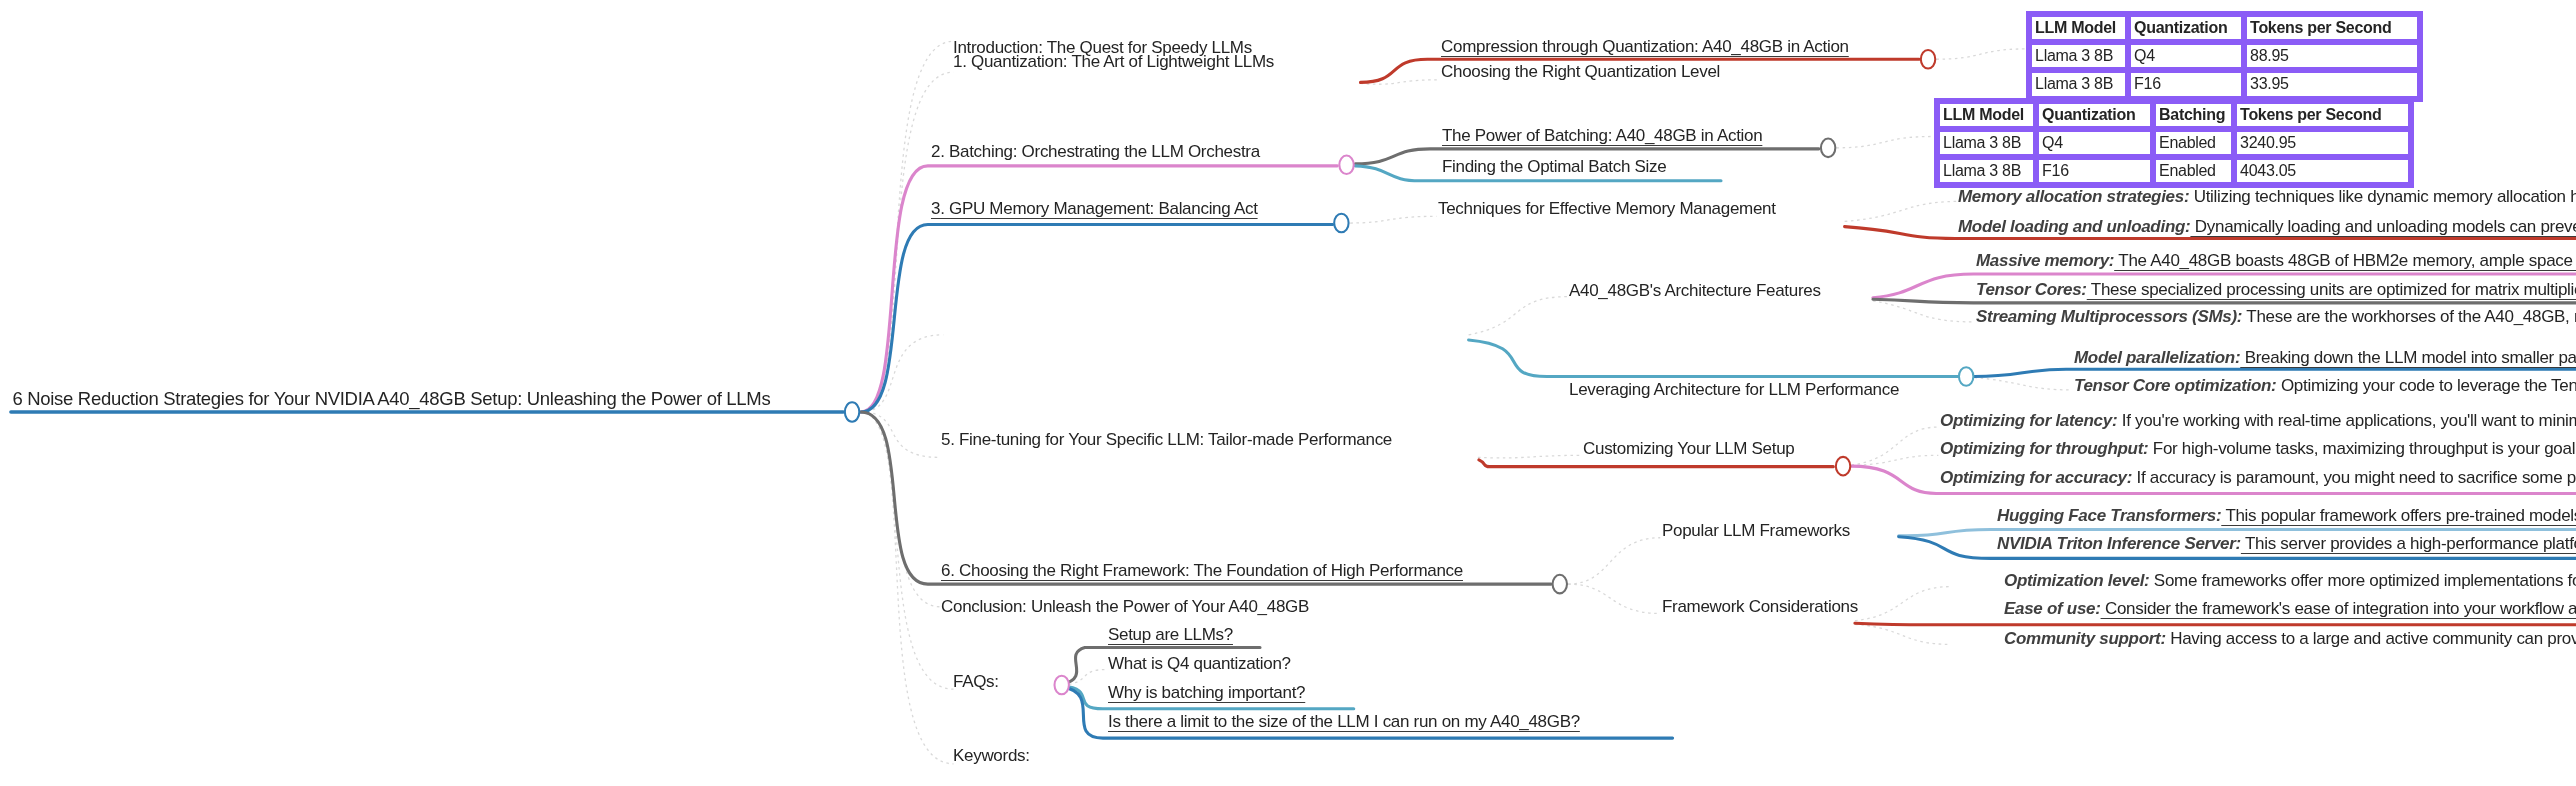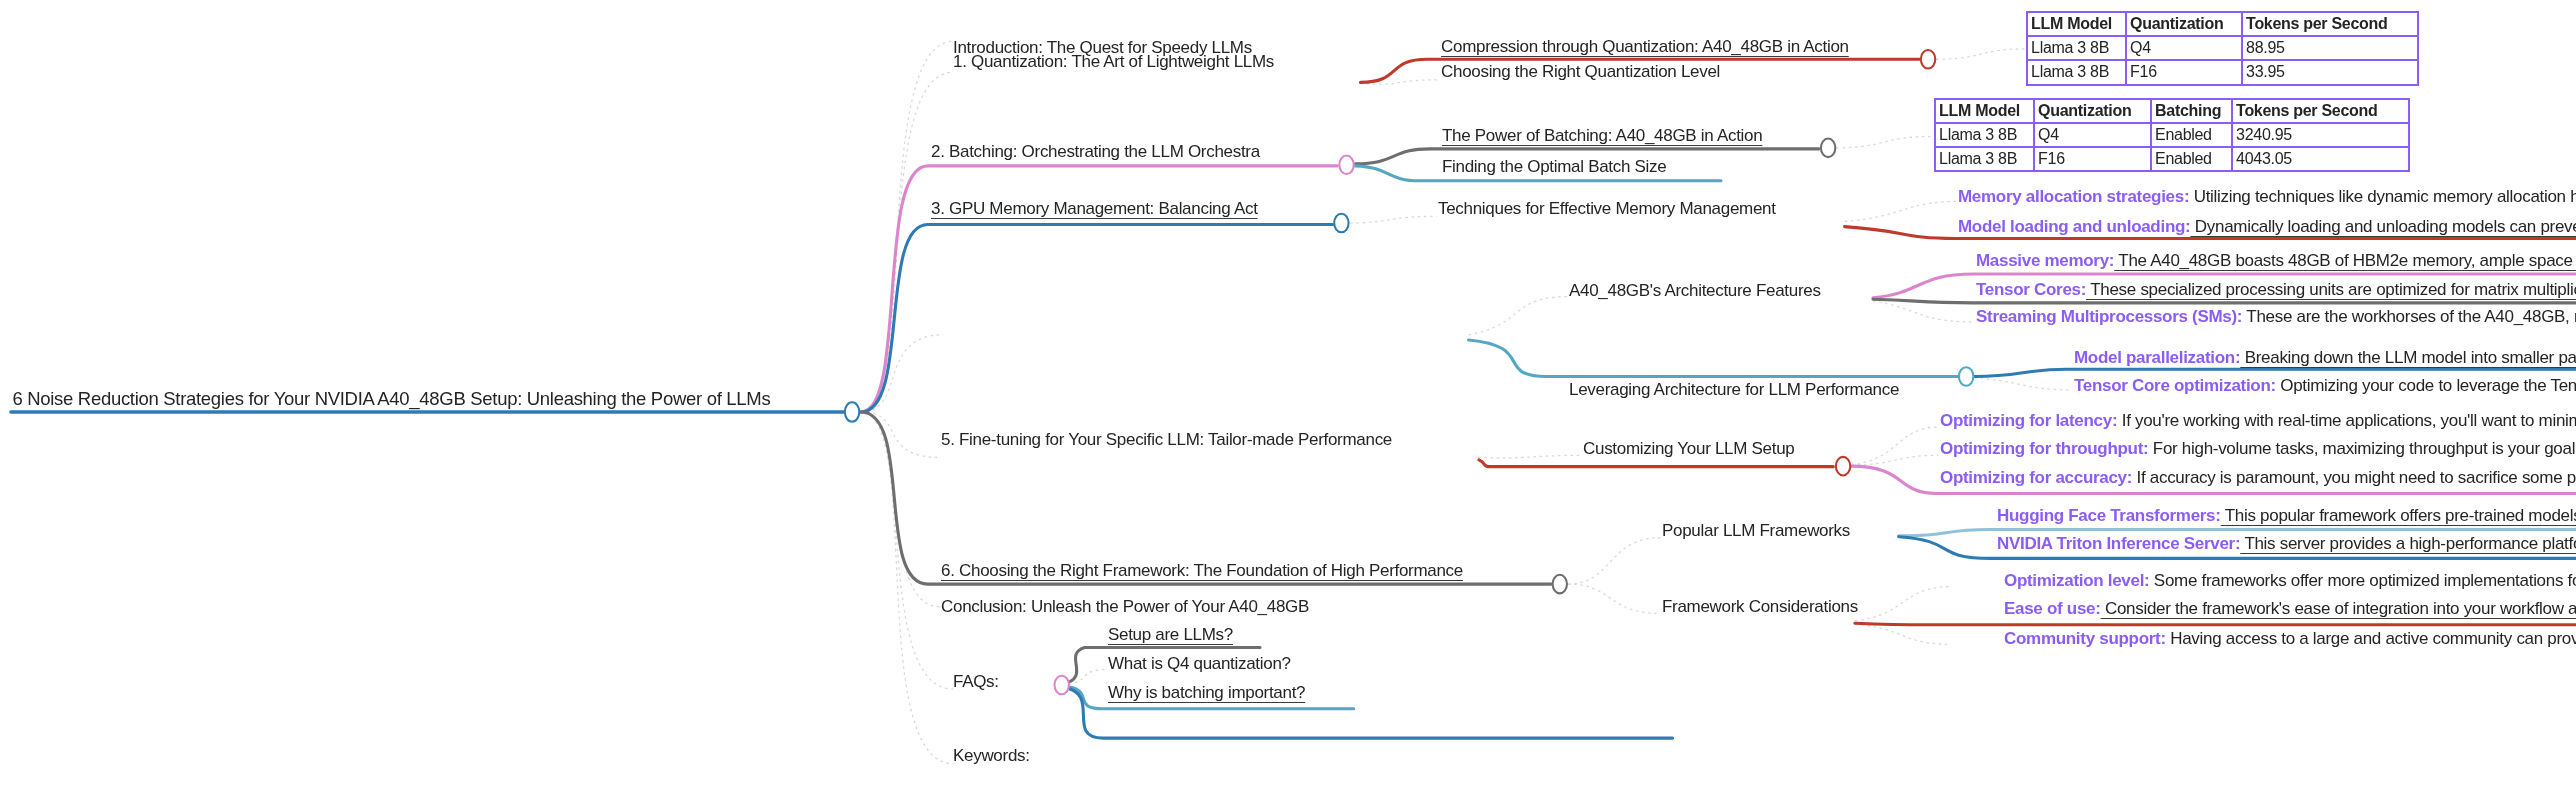--- a/index.html
+++ b/index.html
@@ -2,25 +2,25 @@
 <html style="font-size:8.2px"><head>
 <meta charset="utf-8">
 <style>
   html,body{margin:0;padding:0;background:#ffffff;}
   #mindmap{position:relative;width:3784px;height:786px;background:#ffffff;overflow:hidden;
            font-family:"Liberation Sans","DejaVu Sans",sans-serif;color:#242424;}
   #links{position:absolute;left:0;top:0;z-index:0;}
   .node{position:absolute;white-space:nowrap;font-size:17px;line-height:20.6px;letter-spacing:-0.3px;z-index:2;}
   .root-label{font-size:18.5px;line-height:23px;}
   .u{text-decoration:underline;text-decoration-thickness:1px;text-underline-offset:3.6px;text-decoration-color:#3a3a3a;}
-  .lead{font-weight:bold;color:#8b5cf6;}
+  .lead{font-weight:bold;color:#404040;font-style:italic;}
   .rest{font-weight:normal;}
   .mm-table{position:absolute;z-index:2;border-collapse:collapse;table-layout:fixed;
             font-size:16px;letter-spacing:-0.3px;background:#fff;}
-  .mm-table th,.mm-table td{border:2px solid #8b5cf6;padding:1.5px 3.1px 2.6px 3.1px;text-align:left;
+  .mm-table th,.mm-table td{border:6px solid #8b5cf6;padding:1.5px 3.1px 2.6px 3.1px;text-align:left;
             overflow:hidden;white-space:nowrap;font-weight:normal;}
   .mm-table th{font-weight:bold;}
 </style>
 </head>
 <body>
 
 <div id="mindmap">
 
   <svg id="links" width="3784" height="786" viewBox="0 0 7344 1526">
 
@@ -158,20 +158,21 @@
     <span class="lead">Ease of use:</span><span class="rest u"> Consider the framework's ease of integration into your workflow and your team's comfort level with it.</span>
   </div>
   <div class="node" style="left:2004px;top:629px;">
     <span class="lead">Community support:</span><span class="rest"> Having access to a large and active community can provide valuable support and resources.</span>
   </div>
 
   <div class="node" style="left:953px;top:672px;">FAQs:</div>
   <div class="node u" style="left:1108px;top:625px;">Setup are LLMs?</div>
   <div class="node" style="left:1108px;top:654px;">What is Q4 quantization?</div>
   <div class="node u" style="left:1108px;top:683px;">Why is batching important?</div>
+  <div class="node u" style="left:1108px;top:712px;">Is there a limit to the size of the LLM I can run on my A40_48GB?</div>
   <div class="node" style="left:953px;top:746px;">Keywords:</div>
 
   <table class="mm-table" style="left:2026px;top:11.3px;width:392px;">
     <colgroup>
         <col style="width:99px">
         <col style="width:116px">
         <col style="width:176px">
       </colgroup>
     <tbody>
         <tr>

